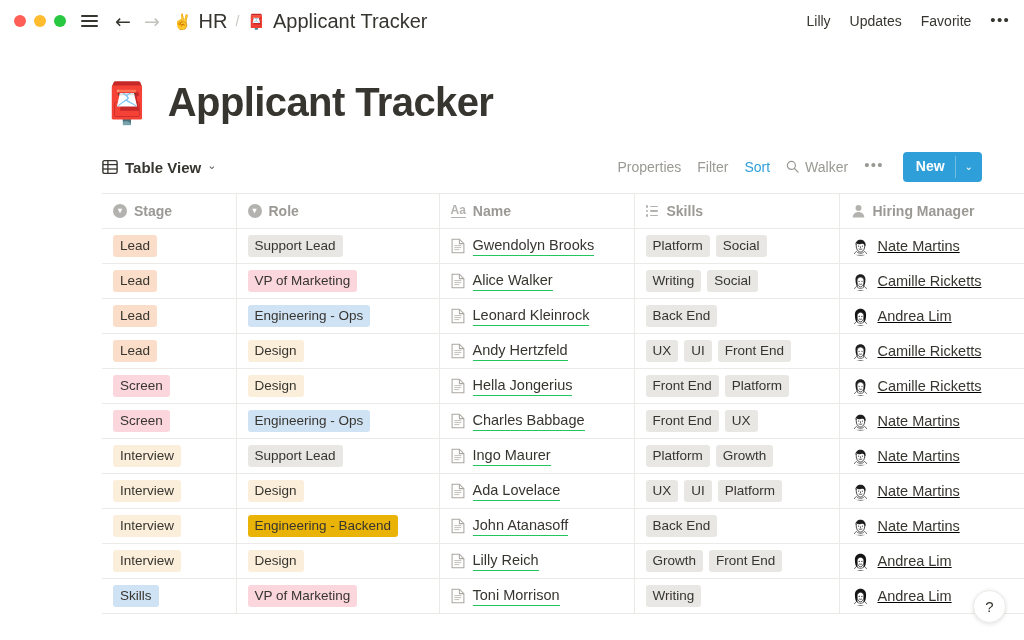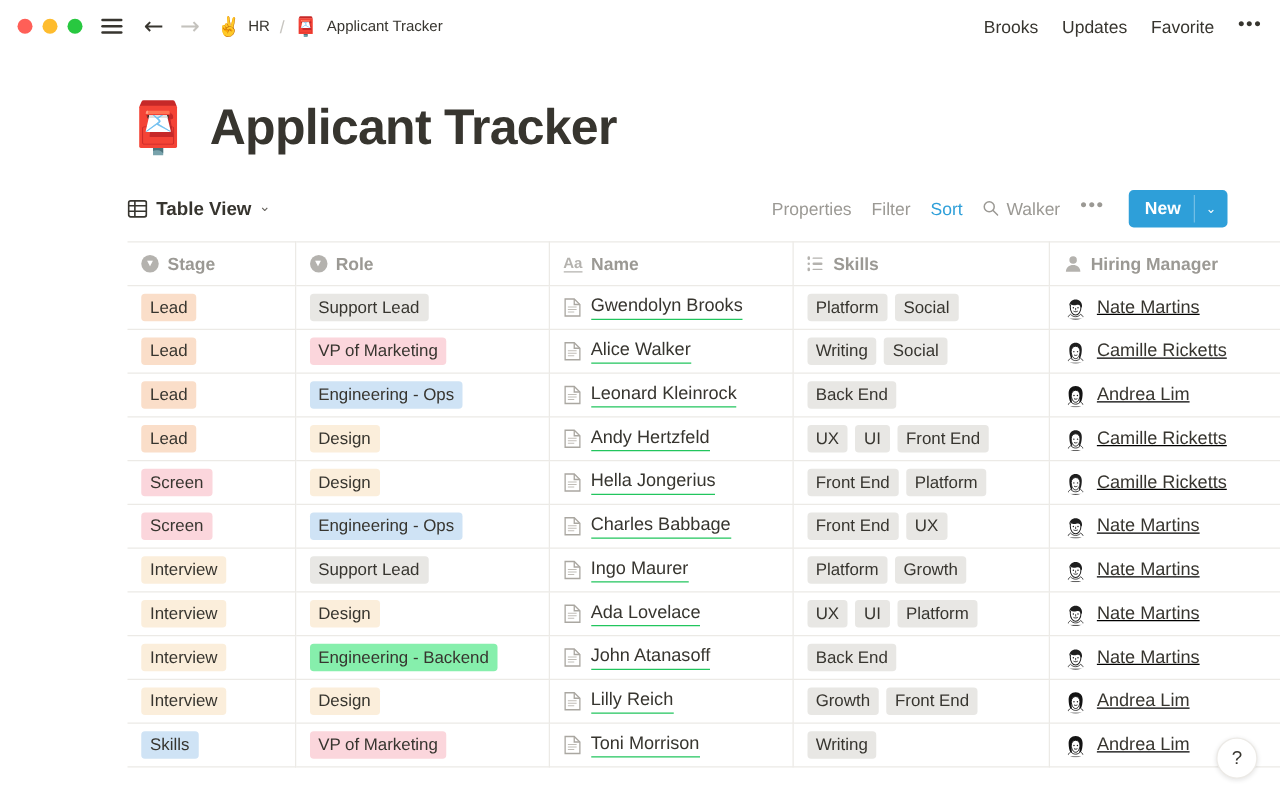--- a/index.html
+++ b/index.html
@@ -27,21 +27,21 @@
   .hamburger { display: flex; flex-direction: column; gap: 3px; margin-right: 16px; cursor: pointer; padding: 3px 1px; }
   .hamburger span { display: block; width: 17px; height: 1.7px; background: #37352f; border-radius: 1px; }
 
   .navarrow {
     font-size: 19px; line-height: 1; margin-right: 13px;
     color: #37352f; cursor: pointer; font-family: "DejaVu Sans", sans-serif;
   }
   .navarrow.fwd { color: #c4c2bd; margin-right: 14px; }
 
   .crumb-emoji { font-size: 15px; margin-right: 6px; line-height: 1; }
-  .crumb-text { font-size: 12px; color: #37352f; cursor: pointer; }
+  .crumb-text { font-size: 20px; color: #37352f; cursor: pointer; }
   .crumb-sep { font-size: 14px; color: #c7c5c0; margin: 0 8px; }
   .crumb-emoji2 { font-size: 15px; margin-right: 7px; line-height: 1; }
 
   .topright { position: absolute; right: 14px; display: flex; align-items: center; gap: 19px; }
   .topright .tlink { font-size: 14px; color: #37352f; cursor: pointer; }
   .tdots { font-size: 15px; color: #37352f; letter-spacing: 1.3px; cursor: pointer; line-height: 1; padding-bottom: 4px;}
 
   
   .page { padding-left: 102px; padding-right: 0; }
   .title-row { display: flex; align-items: center; margin-top: 38px; }
@@ -169,21 +169,21 @@
   <div class="navarrow back">←</div>
   <div class="navarrow fwd">→</div>
 
   <span class="crumb-emoji">✌️</span>
   <span class="crumb-text">HR</span>
   <span class="crumb-sep">/</span>
   <span class="crumb-emoji2">📮</span>
   <span class="crumb-text">Applicant Tracker</span>
 
   <div class="topright">
-    <span class="tlink">Brooks</span>
+    <span class="tlink">Lilly</span>
     <span class="tlink">Updates</span>
     <span class="tlink">Favorite</span>
     <span class="tdots">•••</span>
   </div>
 </div>
 
 <div class="page">
 
   <div class="title-row">
     <span class="title-emoji">📮</span>
@@ -589,21 +589,21 @@
                     <path d="M8.5 12.7c.9.5 2.1.5 3 0" stroke="#1f1f1f" stroke-width="0.8" fill="none" stroke-linecap="round"></path>
                     <path d="M10 10.2v1.3" stroke="#1f1f1f" stroke-width="0.7" fill="none" stroke-linecap="round"></path>
                     <path d="M5.7 15.2c1.2 1.3 2.6 2 4.3 2s3.1-.7 4.3-2c1.4.9 2.4 2.3 2.7 4.1H3c.3-1.8 1.3-3.2 2.7-4.1z" fill="#ffffff" stroke="#1f1f1f" stroke-width="0.7"></path>
                   </svg></span>
                 <span class="persontext">Nate Martins</span>
               </div>
             </td>
           </tr>
           <tr>
             <td><span class="tag" style="background: rgb(251, 238, 219);">Interview</span></td>
-            <td><span class="tag" style="background: #86efac;">Engineering - Backend</span></td>
+            <td><span class="tag" style="background: #eab308;">Engineering - Backend</span></td>
             <td>
               <div class="namecell">
                 <span class="ic">
                   <svg class="doc-icon" viewBox="0 0 14 16">
                     <path d="M1.1 1.2h7.3l4.5 4.4v9.2H1.1z" fill="#ffffff" stroke="#aaa7a1" stroke-width="1.05"></path>
                     <path d="M8.4 1.2v4.4h4.5" fill="none" stroke="#aaa7a1" stroke-width="1.05"></path>
                     <line x1="3.3" y1="7.6" x2="10.3" y2="7.6" stroke="#c0bdb7" stroke-width="0.95"></line>
                     <line x1="3.3" y1="9.6" x2="10.3" y2="9.6" stroke="#c0bdb7" stroke-width="0.95"></line>
                     <line x1="3.3" y1="11.6" x2="8.4" y2="11.6" stroke="#c0bdb7" stroke-width="0.95"></line>
                   </svg>

